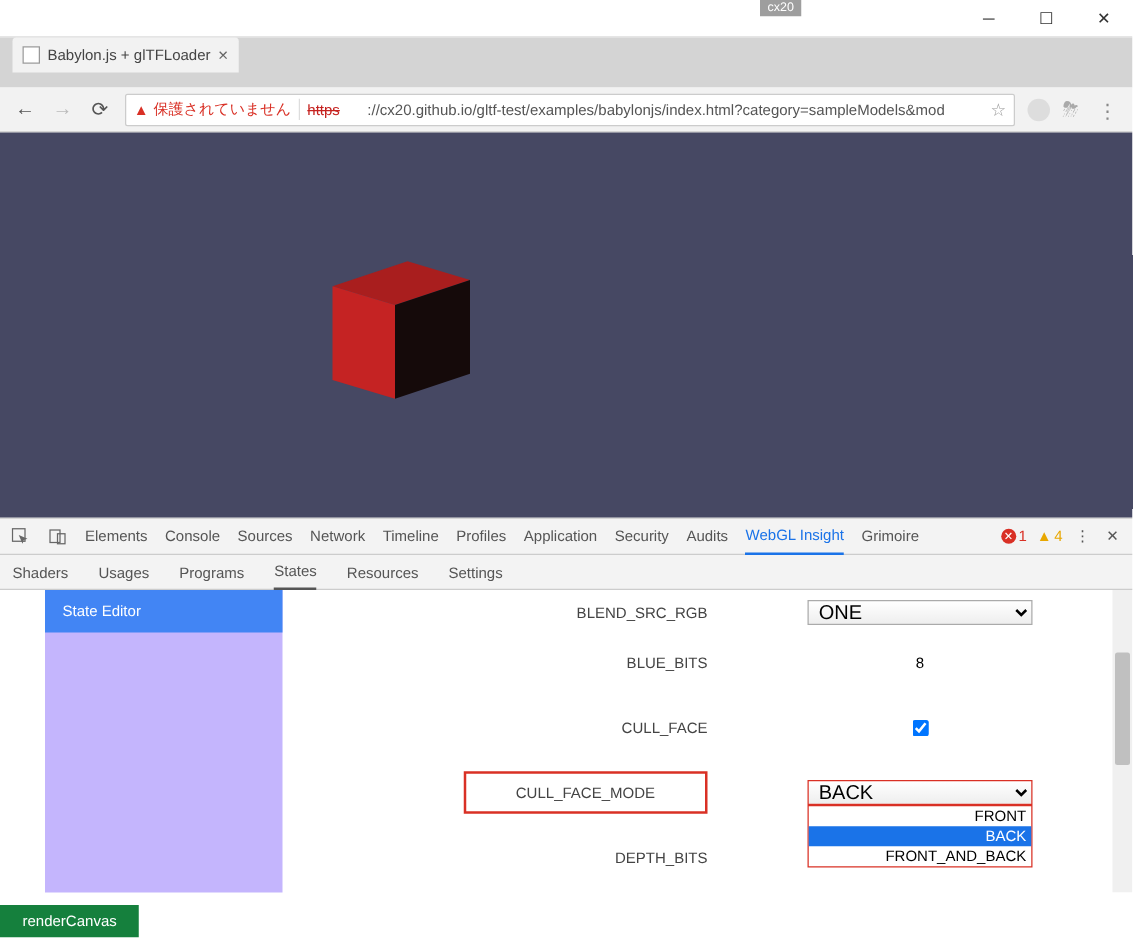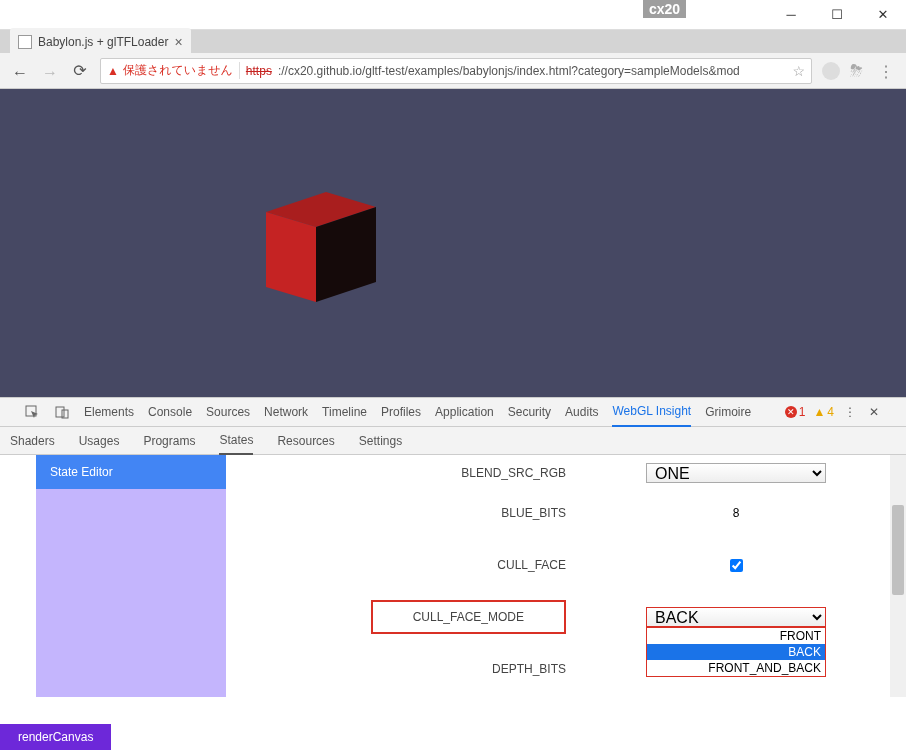--- a/index.html
+++ b/index.html
@@ -1,45 +1,45 @@
 <!DOCTYPE html>
 <html><head>
 <meta charset="utf-8">
 <style>
 * { margin: 0; padding: 0; box-sizing: border-box; font-family: "Segoe UI", Arial, sans-serif; }
 body { width: 906px; height: 750px; background: #fff; overflow: hidden; position: relative; }
 
 
 .titlebar { height: 30px; background: #fff; display: flex; align-items: center; justify-content: flex-end; border-bottom: 1px solid #ddd; }
-.titlebar .badge { position: absolute; left: 643px; top: 0; background: #9e9e9e; color: #fff; font-size: 14px; padding: 1px 6px; font-weight: bold; }
+.titlebar .badge { position: absolute; left: 608px; top: 0; background: #9e9e9e; color: #fff; font-size: 10px; padding: 1px 6px; }
 .win-btn { width: 46px; height: 30px; display: flex; align-items: center; justify-content: center; font-size: 13px; color: #333; cursor: pointer; }
 
 
-.tabstrip { height: 23px; background: #d4d4d4; display: flex; align-items: center; padding-left: 10px; }
+.tabstrip { height: 40px; background: #d4d4d4; display: flex; align-items: flex-start; padding-left: 10px; }
 .tab { background: #f2f2f2; height: 28px; display: flex; align-items: center; padding: 0 8px; border-radius: 3px 3px 0 0; min-width: 160px; gap: 6px; font-size: 12px; color: #444; }
 .tab .favicon { width: 14px; height: 14px; border: 1px solid #999; background: #fff; }
 .tab .close { margin-left: auto; font-size: 14px; color: #666; cursor: pointer; }
 
 
 .addrbar { height: 36px; background: #f2f2f2; display: flex; align-items: center; padding: 0 10px; gap: 10px; border-bottom: 1px solid #ccc; }
 .nav-btn { width: 20px; height: 20px; display: flex; align-items: center; justify-content: center; color: #555; cursor: pointer; font-size: 16px; }
 .nav-btn.disabled { color: #bbb; }
 .omnibox { flex: 1; height: 26px; background: #fff; border: 1px solid #ccc; border-radius: 2px; display: flex; align-items: center; padding: 0 6px; font-size: 12px; gap: 6px; }
 .security-warn { color: #d93025; font-size: 12px; display: flex; align-items: center; gap: 4px; border-right: 1px solid #ddd; padding-right: 6px; }
 .url-protocol { color: #c5221f; text-decoration: line-through; }
-.url-rest { color: #555; white-space: nowrap; overflow: hidden; }
+.url-rest { color: #555; white-space: nowrap; overflow: hidden; margin-left: 16px; }
 .star { color: #999; cursor: pointer; font-size: 14px; margin-left: auto; }
 .toolbar-icon { width: 18px; height: 18px; color: #888; cursor: pointer; }
 
 
 .canvas-area { height: 308px; background: #464863; position: relative; }
 .cube { position: absolute; left: 256px; top: 93px; width: 130px; height: 130px; }
 
 
-.devtools-bar { height: 30px; background: #f3f3f3; border-top: 1px solid #ccc; border-bottom: 1px solid #ccc; display: flex; align-items: center; padding: 0 24px; font-size: 12px; color: #555; gap: 14px; }
+.devtools-bar { height: 30px; background: #f3f3f3; border-top: 1px solid #ccc; border-bottom: 1px solid #ccc; display: flex; align-items: center; padding: 0 8px; font-size: 12px; color: #555; gap: 14px; }
 .dt-icon { width: 16px; height: 16px; cursor: pointer; display: inline-flex; align-items: center; justify-content: center; }
 .dt-tab { cursor: pointer; padding: 7px 0; }
 .dt-tab.active { color: #1a73e8; border-bottom: 2px solid #1a73e8; }
 .dt-right { margin-left: auto; display: flex; align-items: center; gap: 8px; }
 .dt-err { color: #d93025; display: flex; align-items: center; gap: 2px; }
 .dt-warn { color: #e8a700; display: flex; align-items: center; gap: 2px; }
 
 
 .subtabs { height: 28px; background: #f3f3f3; border-bottom: 1px solid #ccc; display: flex; align-items: center; padding: 0 10px; font-size: 12px; color: #555; gap: 24px; }
 .subtab { cursor: pointer; padding: 6px 0; }
@@ -59,21 +59,21 @@
 .state-select.hl { border: 1px solid #d93025; }
 
 .dropdown-open { position: absolute; width: 180px; border: 1px solid #d93025; background: #fff; font-size: 12px; z-index: 5; text-align: right; }
 .dropdown-open .opt { padding: 1px 4px; cursor: pointer; }
 .dropdown-open .opt.sel { background: #1a73e8; color: #fff; }
 
 .scrollbar { position: absolute; right: 0; top: 0; bottom: 0; width: 16px; background: #f0f0f0; }
 .scroll-thumb { position: absolute; left: 2px; right: 2px; top: 50px; height: 90px; background: #c0c0c0; border-radius: 2px; }
 
 
-.footer { position: absolute; bottom: 0; left: 0; background: #6d28d9; color: #fff; font-size: 12px; padding: 6px 18px; }
+.footer { position: absolute; bottom: 0; left: 0; background: #15803d; color: #fff; font-size: 12px; padding: 6px 18px; }
 </style>
 </head>
 <body>
 
 <div class="titlebar">
   <div class="badge">cx20</div>
   <div class="win-btn">─</div>
   <div class="win-btn">☐</div>
   <div class="win-btn win-close">✕</div>
 </div>

